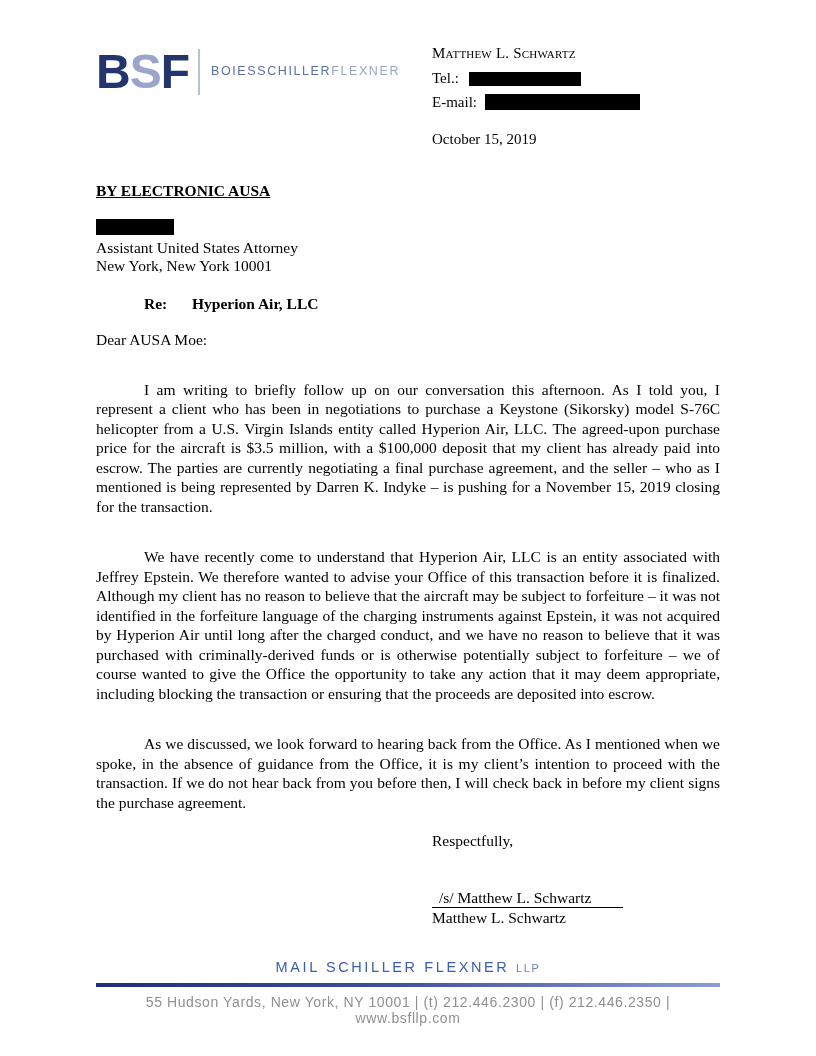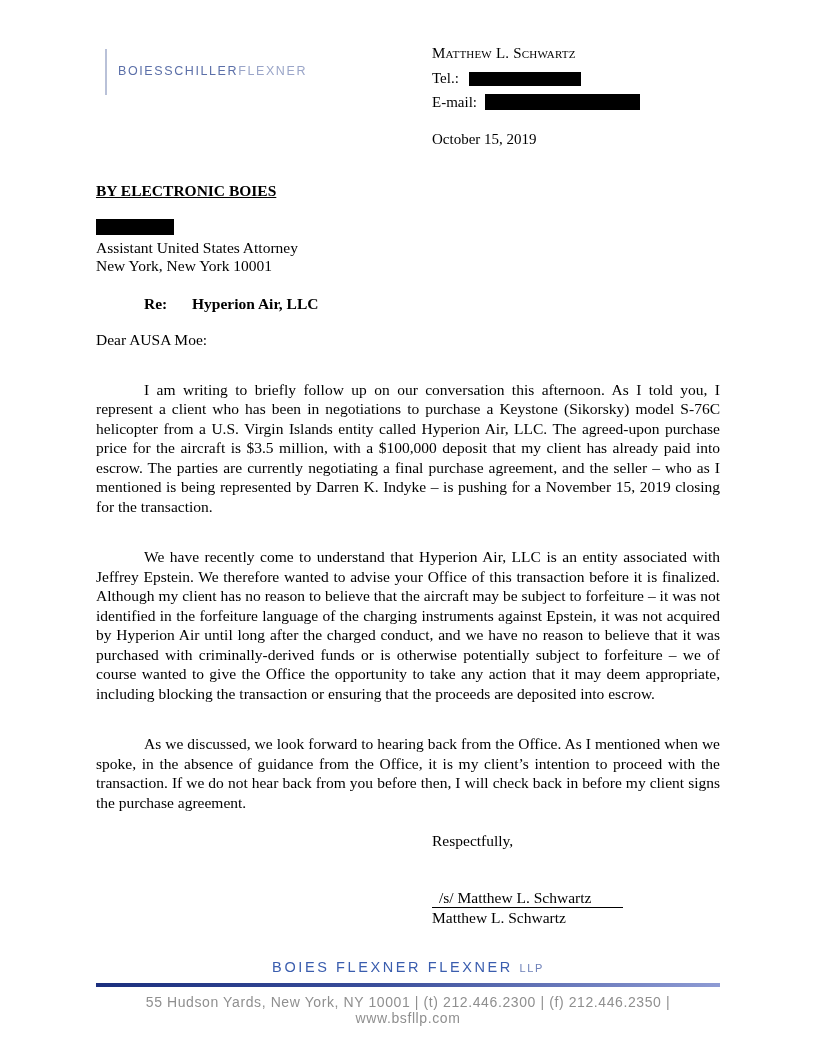--- a/index.html
+++ b/index.html
@@ -124,20 +124,23 @@
   }
 </style>
 </head>
 <body>
 
 <div class="page">
   <div class="content">
 
     <div class="letterhead">
       <div class="logo">
+        <div class="logo-initials">
+          <span class="li-b">B</span><span class="li-s">S</span><span class="li-f">F</span>
+        </div>
         <div class="logo-divider"></div>
         <div class="logo-words">
           <span class="lw-1">BOIES</span>
           <span class="lw-2">SCHILLER</span>
           <span class="lw-3">FLEXNER</span>
         </div>
       </div>
 
       <div class="contact-block">
         <div class="attorney-name">Matthew L. Schwartz</div>
@@ -146,21 +149,21 @@
           <span class="redaction redaction-tel"></span>
         </div>
         <div class="contact-line">
           <span>E-mail:</span>
           <span class="redaction redaction-email"></span>
         </div>
         <div class="date-line">October 15, 2019</div>
       </div>
     </div>
 
-    <div class="delivery-method">BY ELECTRONIC BOIES</div>
+    <div class="delivery-method">BY ELECTRONIC AUSA</div>
 
     <div class="addressee-block">
       <div><span class="redaction redaction-name"></span></div>
       <div>Assistant United States Attorney</div>
       <div>New York, New York 10001</div>
     </div>
 
     <div class="re-line">
       <span class="re-label">Re:</span><span>Hyperion Air, LLC</span>
     </div>
@@ -176,19 +179,19 @@
       <div class="signature-line-wrap">
         <span class="signature-line">/s/ Matthew L. Schwartz</span>
       </div>
       <div class="signature-name">Matthew L. Schwartz</div>
     </div>
 
   </div>
 
   <div class="page-footer">
     <div class="footer-firm">
-      <span>BOIES FLEXNER FLEXNER</span>
+      <span>MAIL SCHILLER FLEXNER</span>
       <span class="footer-firm-suffix">LLP</span>
     </div>
     <div class="footer-rule"></div>
     <div class="footer-contact">55 Hudson Yards, New York, NY 10001 | (t) 212.446.2300 | (f) 212.446.2350 | www.bsfllp.com</div>
   </div>
 </div>
 
 </body></html>

